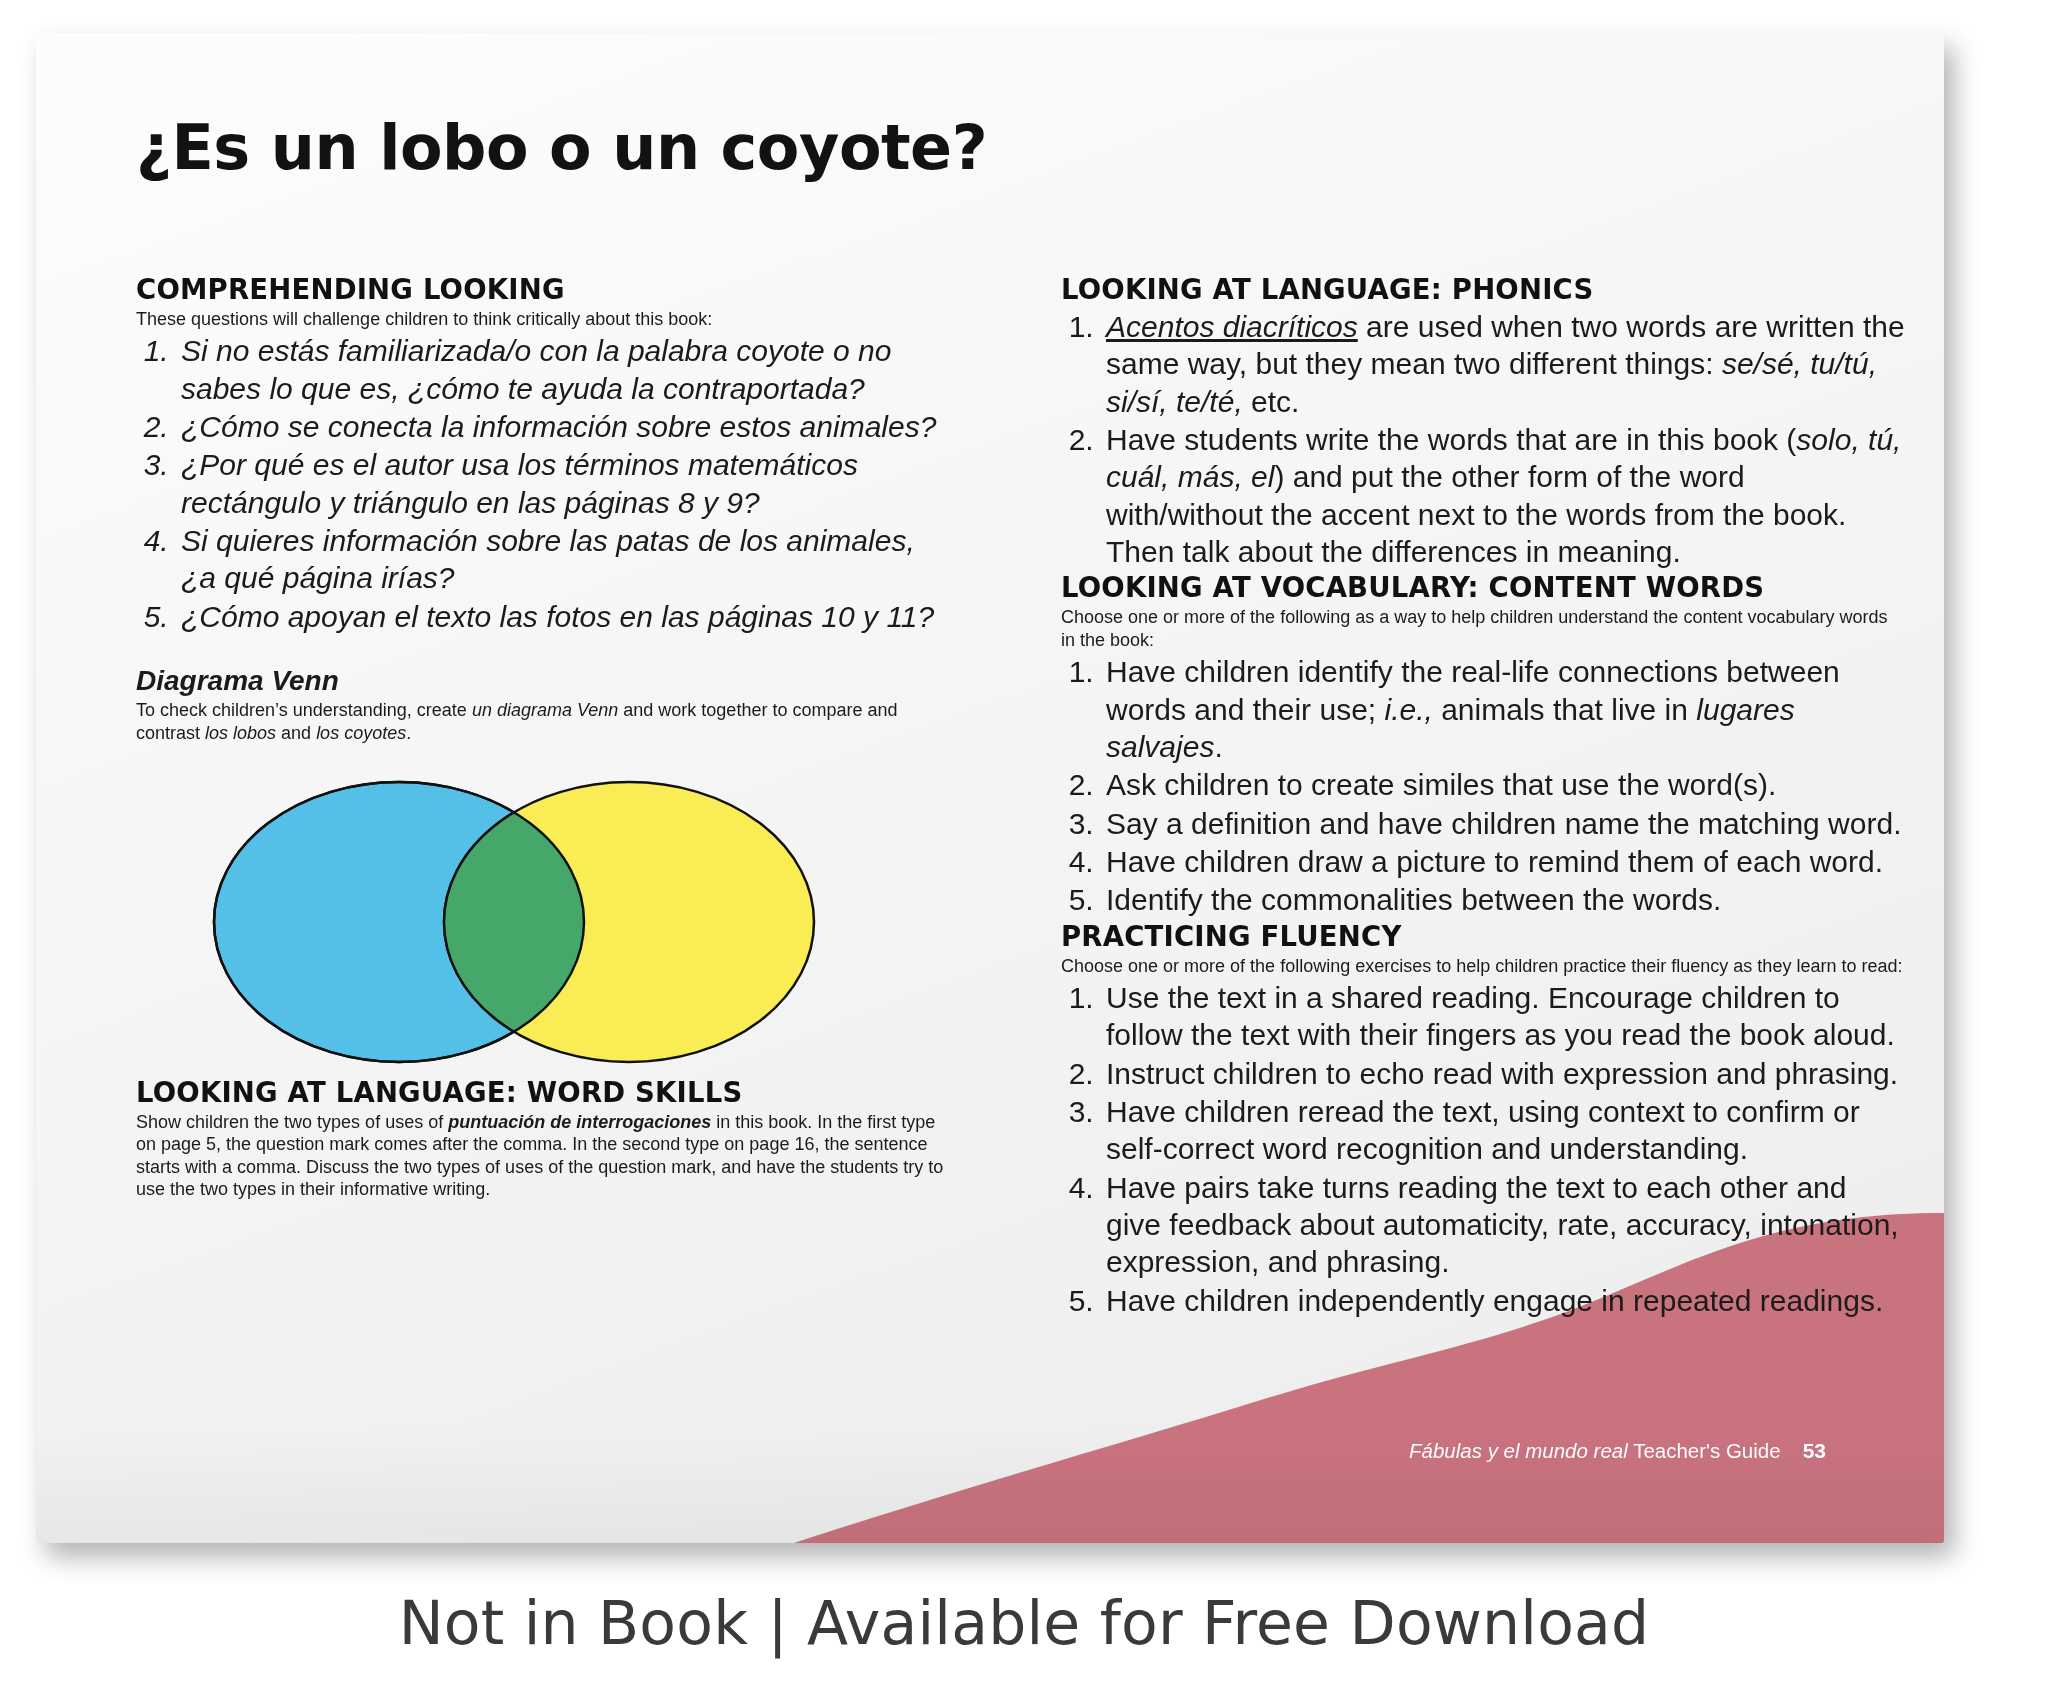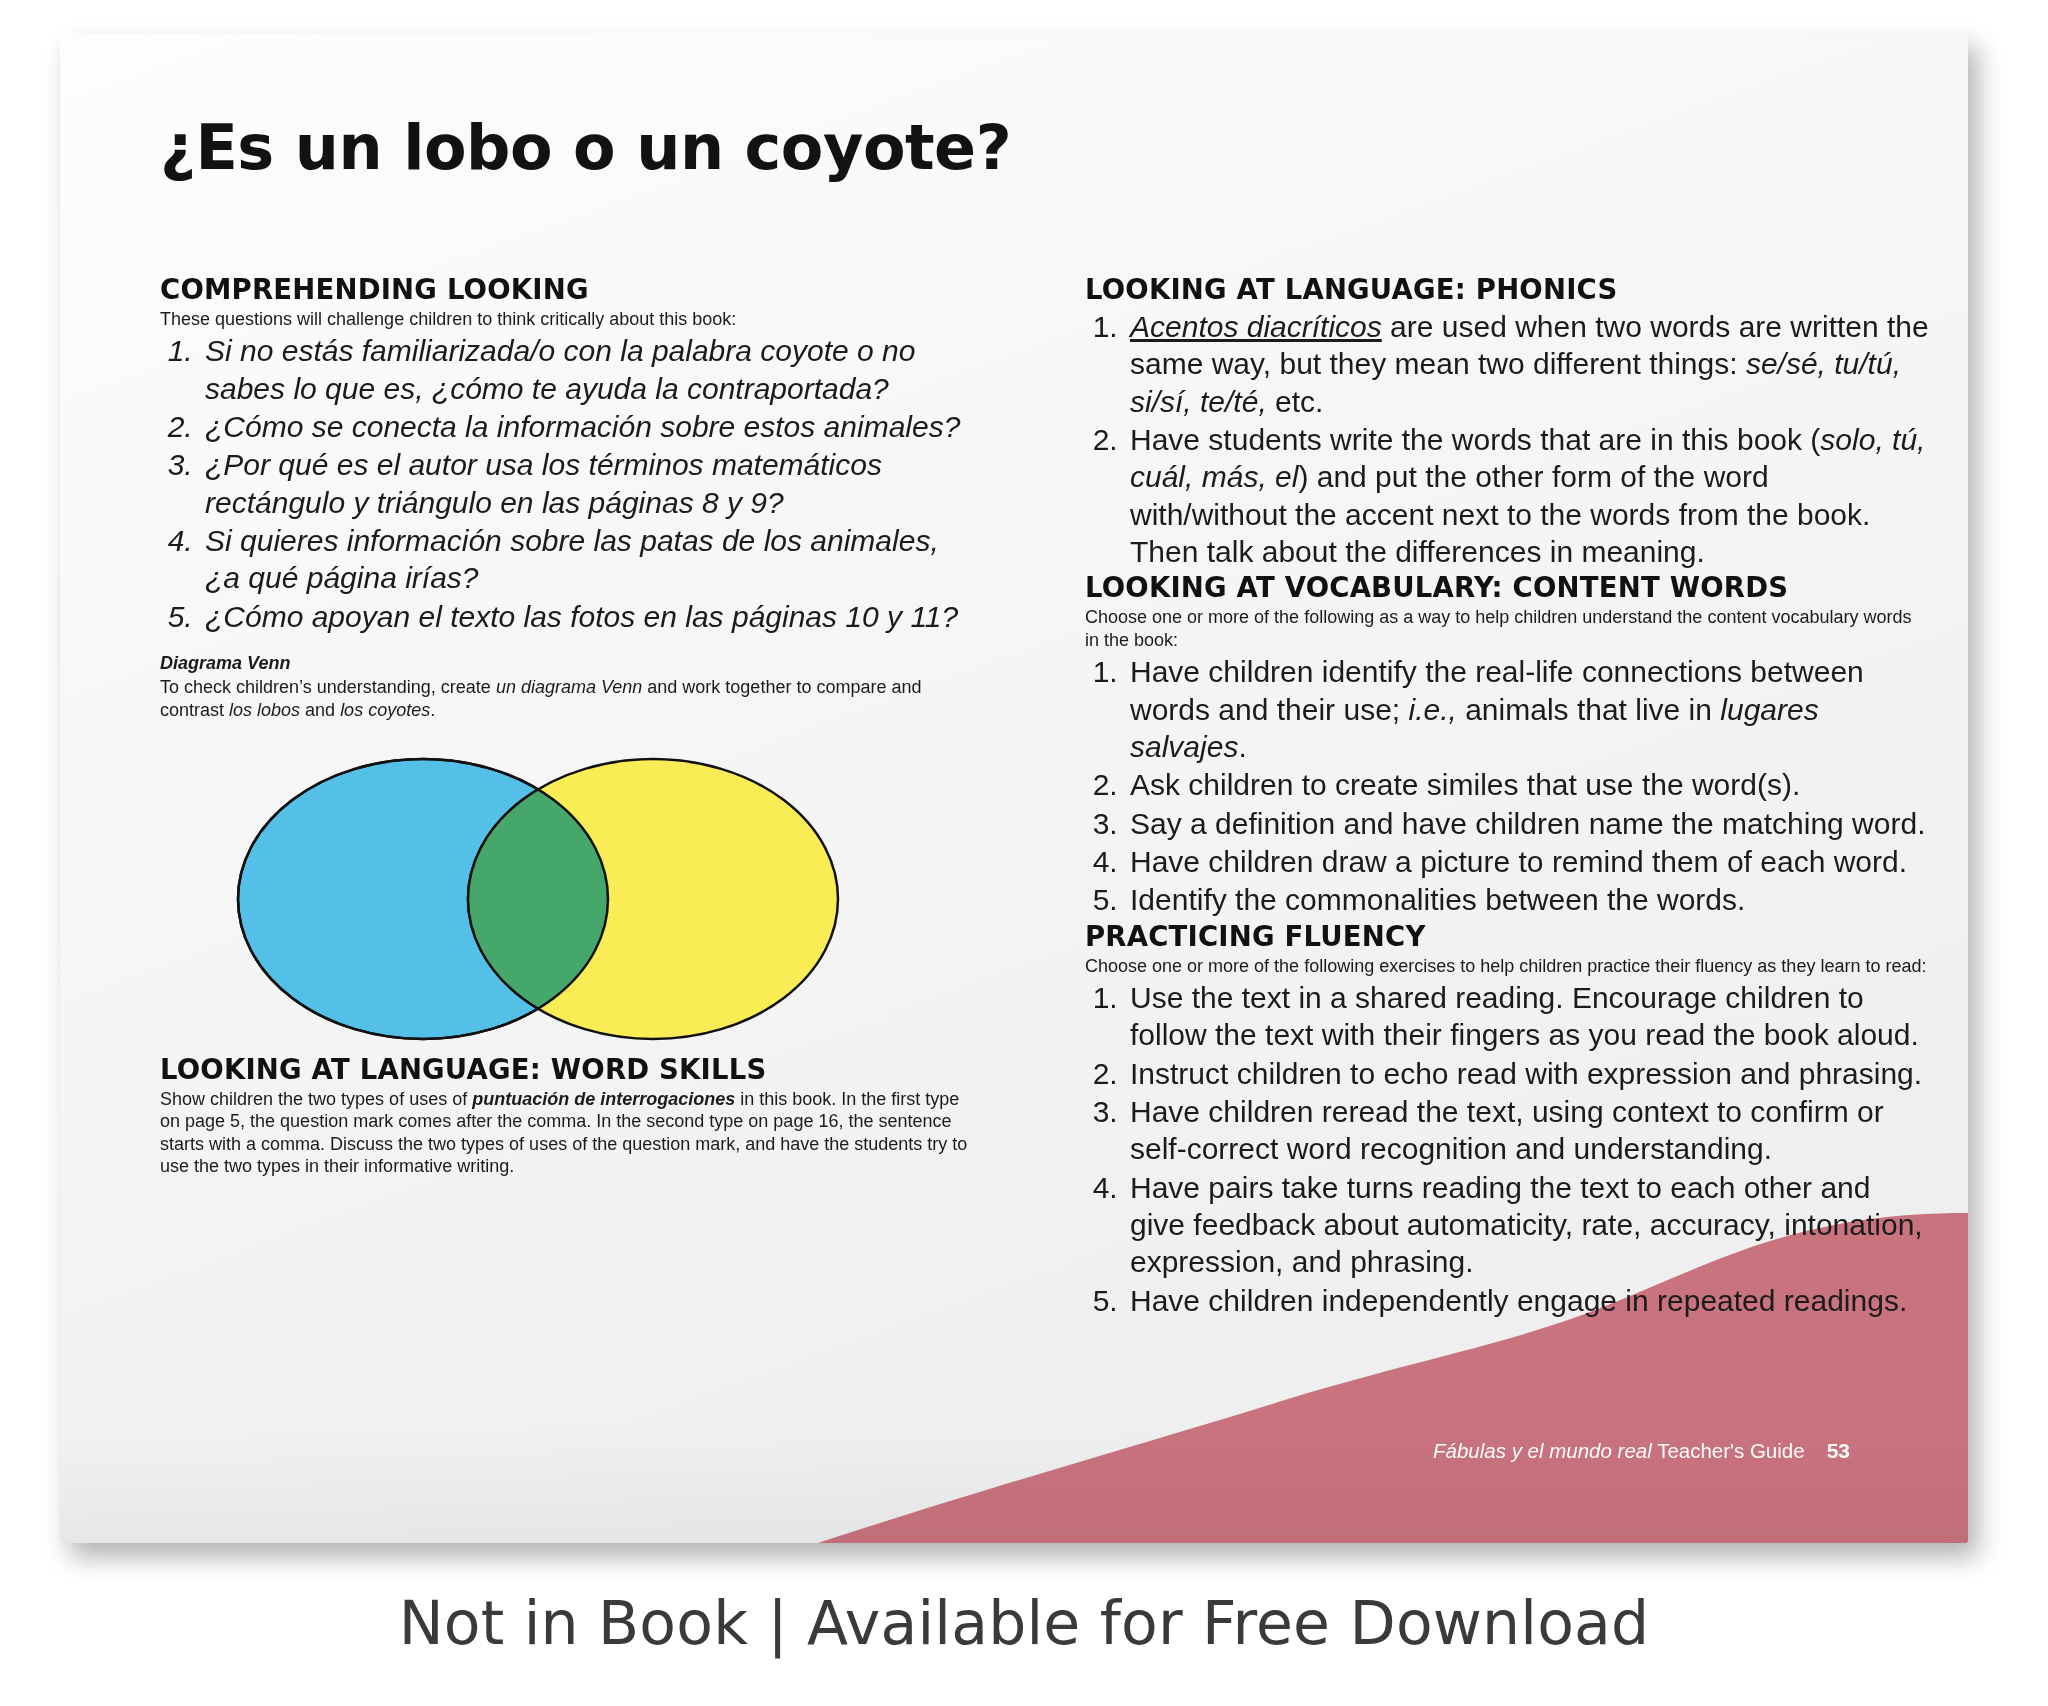--- a/index.html
+++ b/index.html
@@ -14,21 +14,21 @@
   #stage {
     position: relative;
     width: 2048px;
     height: 1706px;
     background: #ffffff;
   }
 
   
   #page {
     position: absolute;
-    left: 60px;
+    left: 36px;
     top: 33px;
     width: 1908px;
     height: 1510px;
     background: linear-gradient(160deg, #fdfdfd 0%, #f6f6f6 40%, #ececec 100%);
     box-shadow: 10px 14px 26px rgba(0,0,0,0.30);
     border-radius: 2px 2px 2px 2px;
     overflow: hidden;
   }
   
   #page::after {
@@ -98,24 +98,24 @@
     font-size: 30px;
     line-height: 1.245;
     margin: 0 0 1px 0;
     padding-left: 4px;
   }
   .it { font-style: italic; }
   .bi { font-style: italic; font-weight: bold; }
   .ul { text-decoration: underline; font-style: italic; }
 
   h3.subhead {
-    font-size: 18px;
+    font-size: 28px;
     font-weight: bold;
     font-style: italic;
-    margin: 18px 0 2px 0;
+    margin: 30px 0 2px 0;
   }
 
   
   .venn {
     margin-top: 26px;
     margin-left: 48px;
   }
 
   
   .page-footer {

